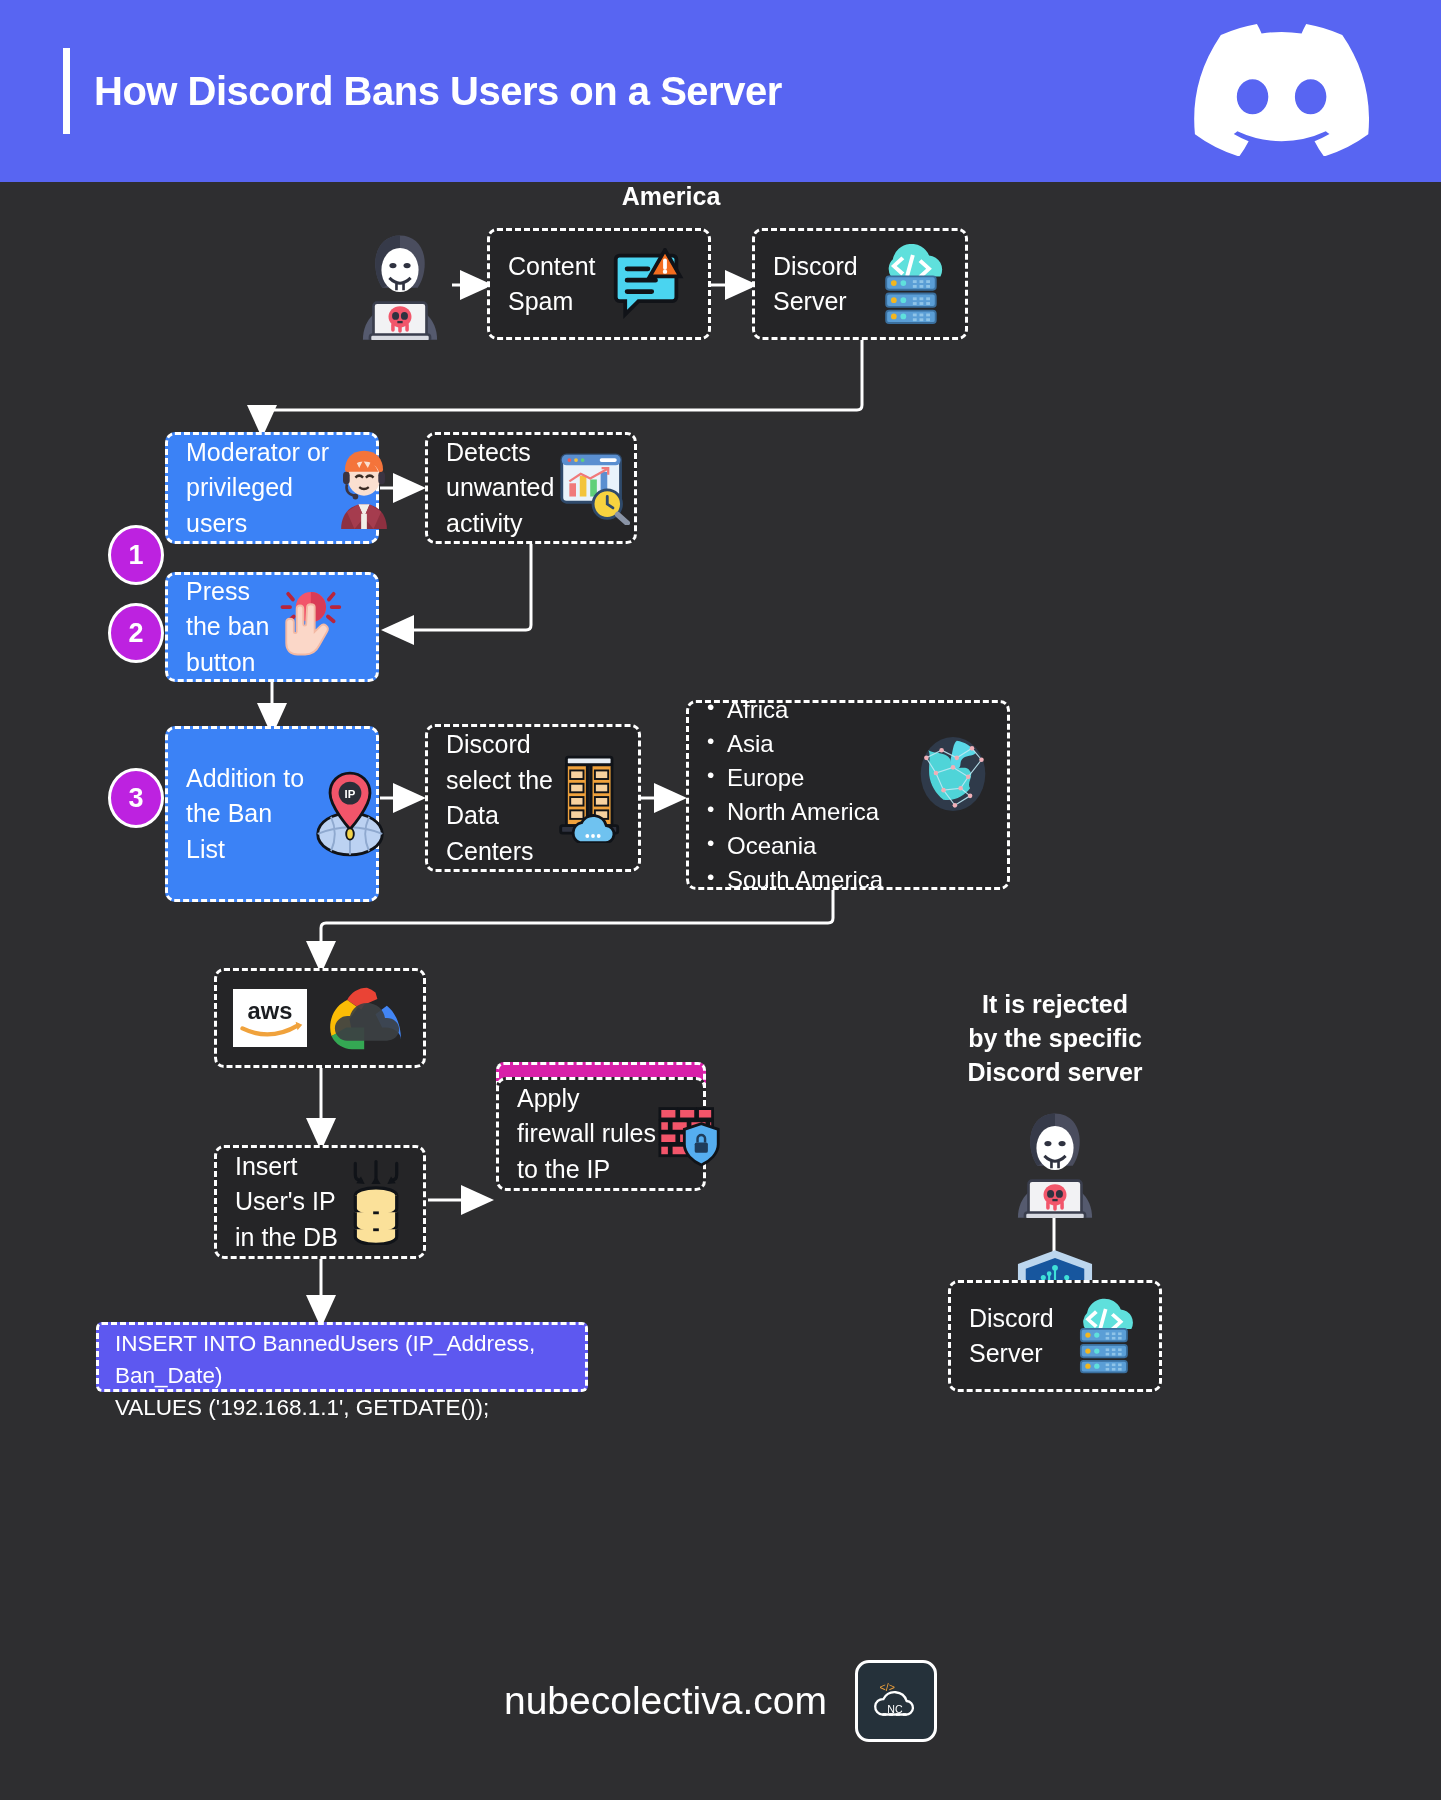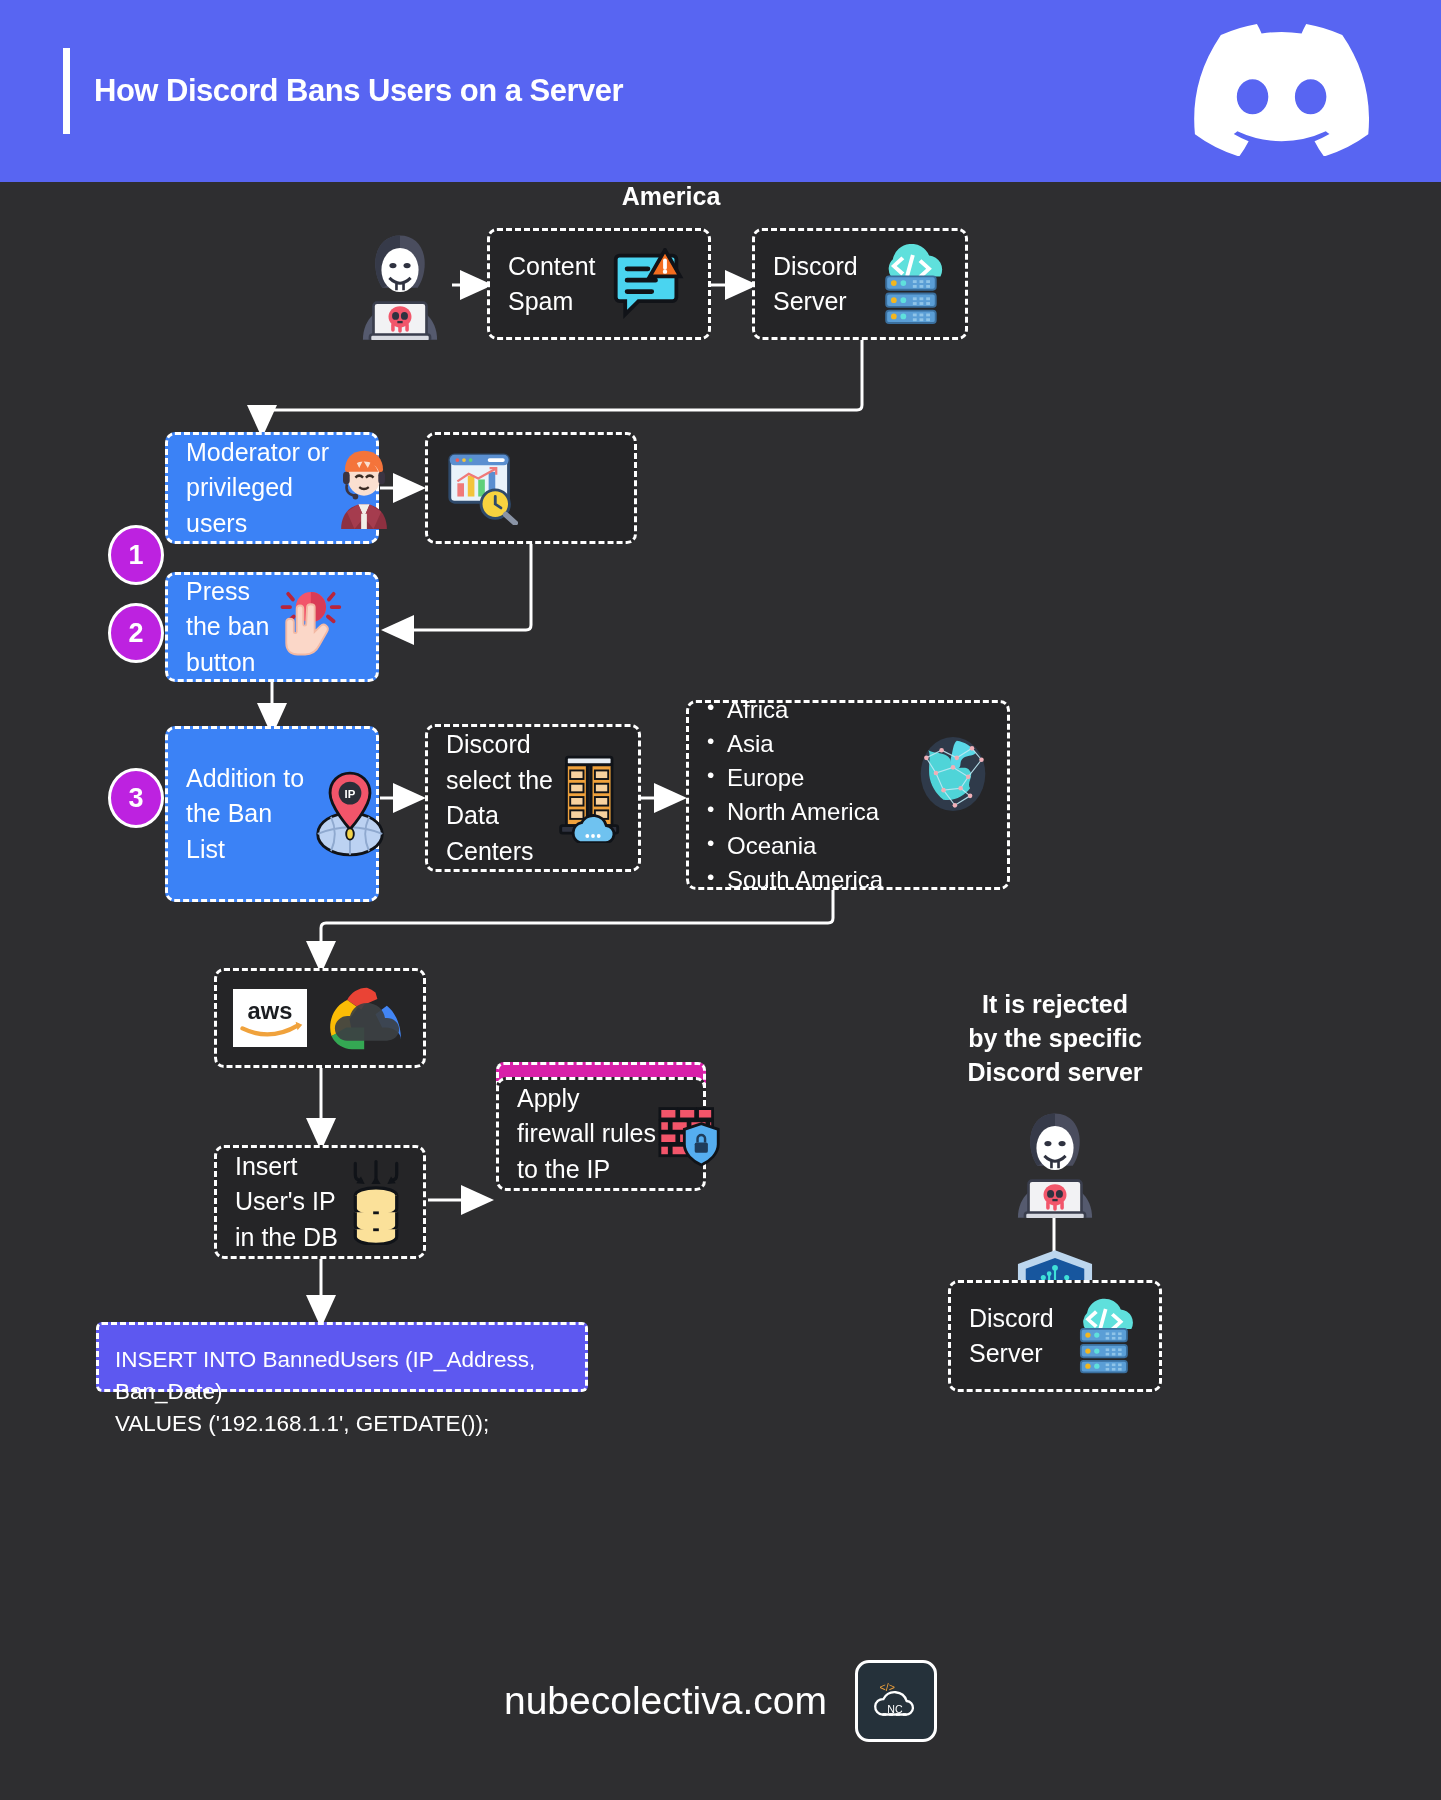--- a/index.html
+++ b/index.html
@@ -27,21 +27,21 @@
     align-items: center;
   }
   .header-accent {
     width: 7px; height: 86px;
     background: #ffffff;
     margin-left: 63px;
     flex: 0 0 auto;
   }
   .header-title {
     color: #ffffff;
-    font-size: 31px;
+    font-size: 40px;
     font-weight: bold;
     letter-spacing: -0.5px;
     margin-left: 24px;
     white-space: nowrap;
   }
   .discord-logo {
     position: absolute;
     right: 72px; top: 24px;
     width: 175px; height: 132px;
   }
@@ -121,21 +121,21 @@
     justify-content: center;
   }
   .sql-box {
     position: absolute;
     background: #5d58f0;
     border: 3px dashed #ffffff;
     border-radius: 6px;
     color: #ffffff;
     font-size: 22.5px;
     line-height: 1.42;
-    padding: 19px 16px;
+    padding: 3px 16px;
     white-space: pre-line;
   }
 
   .reject-title {
     position: absolute;
     color: #ffffff;
     font-size: 25px;
     font-weight: bold;
     line-height: 1.35;
     text-align: center;
@@ -317,20 +317,23 @@
         <circle cx="23" cy="52" r="3" fill="#3a3442"></circle>
         <path fill="#8e3040" d="M8 86c0-14 8-26 24-26s24 12 24 26z"></path>
         <path fill="#f2eee8" d="M26 60h12l-6 14z"></path>
         <path fill="#a53c4e" d="M26 60 l6 14 -10 12 -8-18z M38 60 l-6 14 10 12 8-18z"></path>
         <rect x="29" y="70" width="6" height="16" fill="#f2eee8"></rect>
       </svg>
     </span>
   </div>
 
   <div class="node dark" style="left:425px; top:432px; width:212px; height:112px; gap:4px;">
+    <span class="label">Detects
+unwanted
+activity</span>
     <span class="icon">
       <svg width="72" height="74" viewBox="0 0 76 78">
         <rect x="4" y="4" width="62" height="50" rx="5" fill="#e9f3fb" stroke="#2f4a6b" stroke-width="3"></rect>
         <rect x="4" y="4" width="62" height="11" rx="5" fill="#5a8fd0"></rect>
         <circle cx="12" cy="9.5" r="2" fill="#f35b5b"></circle>
           <circle cx="19" cy="9.5" r="2" fill="#f3c43b"></circle>
           <circle cx="26" cy="9.5" r="2" fill="#5fd07a"></circle>
         <rect x="44" y="7.5" width="18" height="4" rx="2" fill="#ffffff"></rect>
         <rect x="12" y="34" width="7" height="14" fill="#f07a7a"></rect>
         <rect x="23" y="26" width="7" height="22" fill="#f3c43b"></rect>

